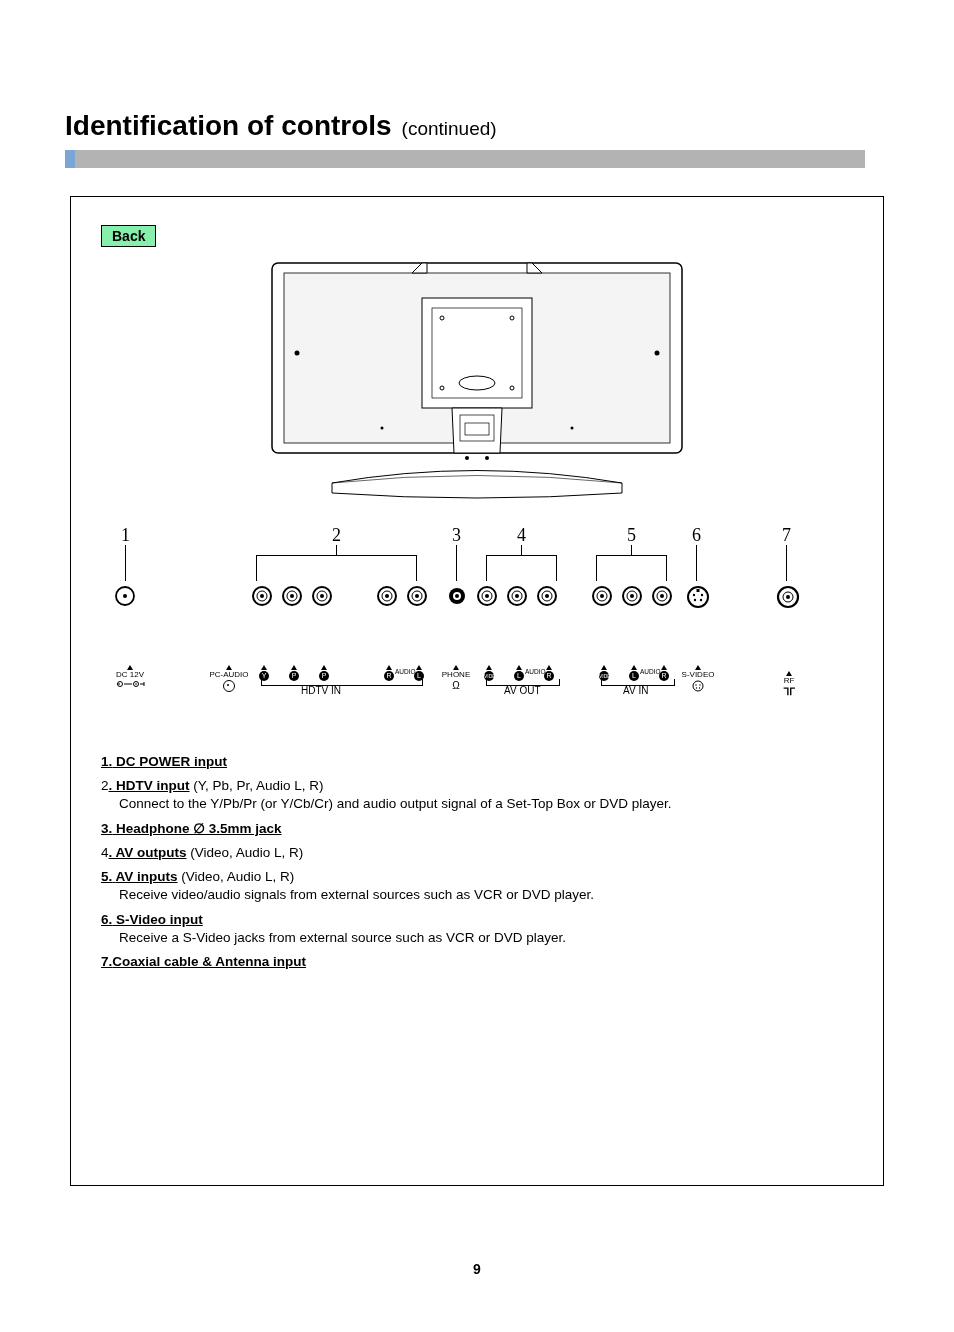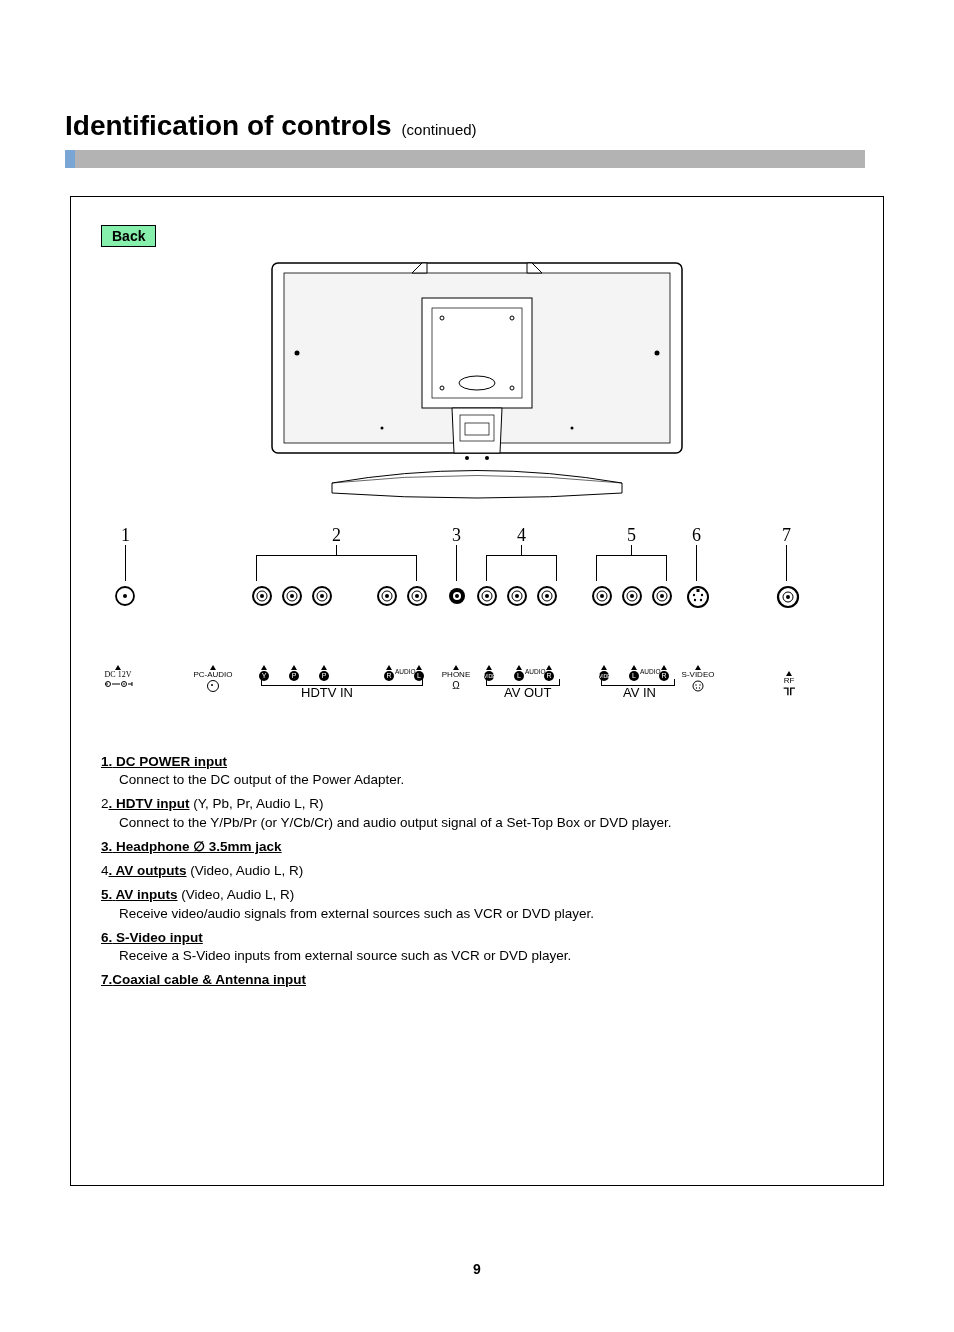--- a/index.html
+++ b/index.html
@@ -21,21 +21,21 @@
   .title-row {
     padding-left: 65px;
     margin-bottom: 8px;
   }
   .title-main {
     font-size: 28px;
     font-weight: bold;
     display: inline;
   }
   .title-cont {
-    font-size: 15px;
+    font-size: 19px;
     display: inline;
     margin-left: 6px;
   }
   .gray-bar {
     margin-left: 65px;
     width: 790px;
     height: 18px;
     background: #b3b3b3;
     border-left: 10px solid #7aa6d6;
   }
@@ -119,21 +119,21 @@
   .lbl .outline-dot {
     display:inline-block;width:10px;height:10px;border:1px solid #000;border-radius:50%;vertical-align:middle;
     position:relative;
   }
   .lbl .outline-dot::after{
     content:"";position:absolute;left:3px;top:3px;width:2px;height:2px;background:#000;border-radius:50%;
   }
   .group-line {
     position:absolute;border:1px solid #000;border-top:none;height:6px;
   }
-  .group-label-under { position:absolute; top:10px; font-size:13px;}
+  .group-label-under { position:absolute; top:10px; font-size:10px;}
 
   .desc-list {
     margin-top: 28px;
     font-size: 13.5px;
     line-height: 1.35;
   }
   .desc-list .item { margin-bottom: 6px; }
   .desc-list .head { font-weight: bold; display:inline;text-decoration:underline; }
   .desc-list .head-num { font-weight: bold; }
   .desc-list .sub { display:block; padding-left: 18px; }
@@ -339,35 +339,35 @@
               <circle cx="12" cy="12" r="10" fill="#fff" stroke="#000" stroke-width="2.2"></circle>
               <circle cx="12" cy="12" r="5" fill="none" stroke="#000"></circle>
               <circle cx="12" cy="12" r="2" fill="#000"></circle>
             </svg>
         </span>
       </div>
     </div>
 
     
     <div class="label-row">
-      <div class="lbl" style="left:0; width:34px;font-family:Liberation Serif, serif;">
+      <div class="lbl" style="left:12px; width:34px;">
         <div class="tri"></div>
         <span>DC 12V</span><br>
         <svg width="30" height="8">
             <circle cx="5" cy="4" r="2.5" fill="none" stroke="#000"></circle>
             <line x1="5" y1="4" x2="2" y2="4" stroke="#000"></line>
             <line x1="9" y1="4" x2="17" y2="4" stroke="#000"></line>
             <circle cx="21" cy="4" r="2.5" fill="none" stroke="#000"></circle>
             <circle cx="21" cy="4" r="0.8" fill="#000"></circle>
             <line x1="25" y1="4" x2="29" y2="4" stroke="#000"></line>
             <line x1="29" y1="2" x2="29" y2="6" stroke="#000"></line>
           </svg>
       </div>
 
-      <div class="lbl" style="left:92px; width:40px;">
+      <div class="lbl" style="left:108px; width:40px;">
         <div class="tri"></div>
         <span>PC-AUDIO</span><br>
         <span class="outline-dot"></span>
       </div>
 
       <div class="lbl" style="left:153px; width:20px;">
         <div class="tri"></div>
         <span class="dot-letter">Y</span>
       </div>
       <div class="lbl" style="left:183px; width:20px;">
@@ -446,39 +446,38 @@
         <div class="tri"></div>
         <span>RF</span><br>
         <span style="font-size:10px; font-weight:bold;">ᒣᒥ</span>
       </div>
     </div>
 
     
     <div class="desc-list">
       <div class="item">
         <span class="head"><span class="head-num">1.</span> <span>DC POWER input</span></span><span></span>
-        <span class="sub">Connect to the DC output of the Power Adapter.</span>
       </div>
       <div class="item">
         <span><span>2</span><span class="head">. HDTV input</span></span><span> (Y, Pb, Pr, Audio L, R)</span>
         <span class="sub">Connect to the Y/Pb/Pr (or Y/Cb/Cr) and audio output signal of a Set-Top Box or DVD player.</span>
       </div>
       <div class="item">
         <span class="head"><span class="head-num">3.</span> <span class="headphone-sym">Headphone ∅ 3.5mm jack</span></span>
       </div>
       <div class="item">
         <span><span>4</span><span class="head">. AV outputs</span></span><span> (Video, Audio L, R)</span>
       </div>
       <div class="item">
         <span class="head"><span class="head-num">5.</span> <span>AV inputs</span></span><span> (Video, Audio L, R)</span>
         <span class="sub">Receive video/audio signals from external sources such as VCR or DVD player.</span>
       </div>
       <div class="item">
         <span class="head"><span class="head-num">6.</span> <span>S-Video input</span></span>
-        <span class="sub">Receive a S-Video inputs from external source such as VCR or DVD player.</span>
+        <span class="sub">Receive a S-Video jacks from external source such as VCR or DVD player.</span>
       </div>
       <div class="item">
         <span class="head"><span class="head-num">7.</span><span>Coaxial cable &amp; Antenna input</span></span>
       </div>
     </div>
 
   </div>
 
   <div class="page-num">9</div>
 

